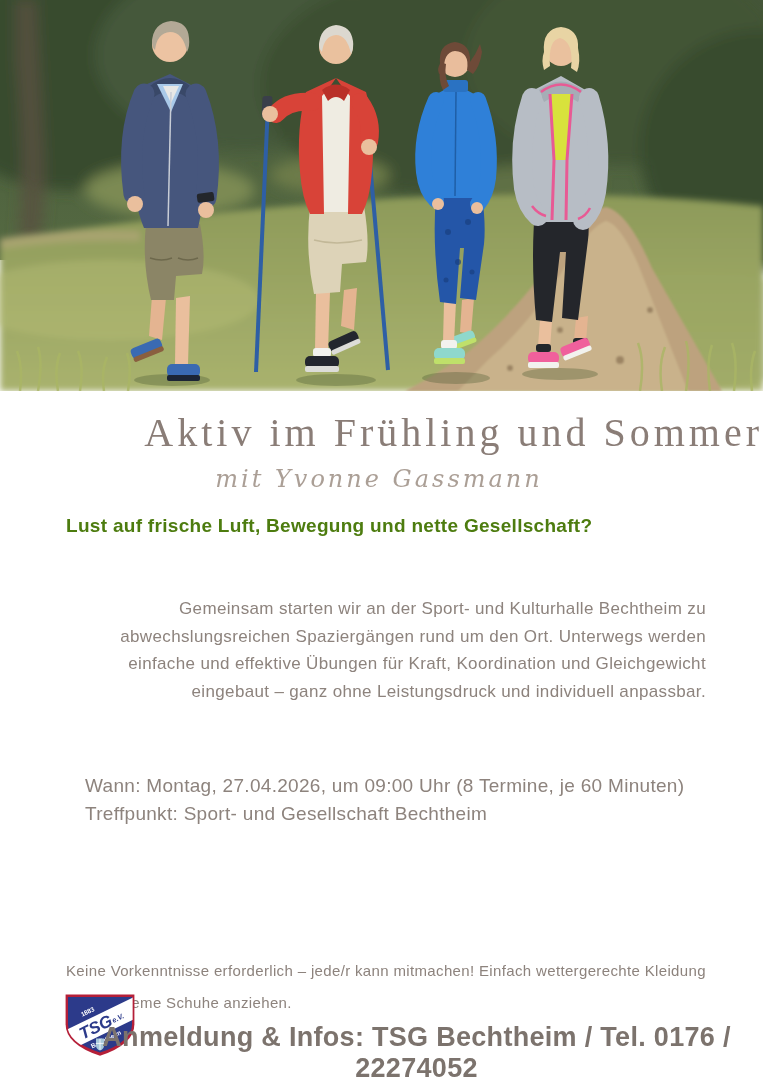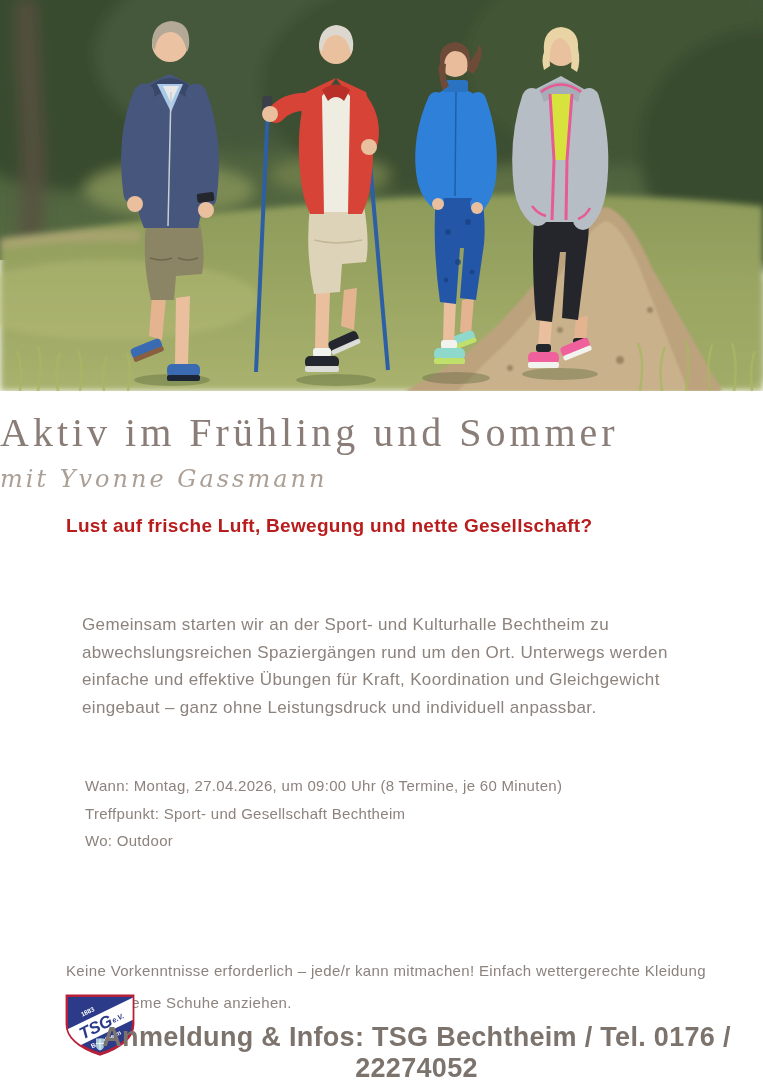--- a/index.html
+++ b/index.html
@@ -5,46 +5,46 @@
   html,body{margin:0;padding:0;background:#e9e9e9;}
   .page{
     position:relative;width:763px;height:1080px;background:#ffffff;
     margin:0 auto;overflow:hidden;
     font-family:"Liberation Sans",sans-serif;
   }
   
   .hero{position:absolute;left:0;top:0;width:763px;height:391px;display:block;}
   
   .title{
-    position:absolute;left:0;top:408px;width:763px;text-align:left;
+    position:absolute;left:0;top:408px;width:763px;text-align:right;
     font-family:"Liberation Serif",serif;font-weight:400;
     font-size:40px;letter-spacing:4px;color:#8a7d77;line-height:50px;
     white-space:nowrap;
   }
   .subtitle{
-    position:absolute;left:0;top:462px;width:758px;text-align:left;
+    position:absolute;left:0;top:462px;width:758px;text-align:center;
     font-family:"DejaVu Serif",serif;font-style:italic;font-weight:400;
     font-size:24px;letter-spacing:3px;color:#ab9f96;line-height:34px;
   }
   
   .intro{
     position:absolute;left:66px;top:507px;width:660px;
-    font-size:19px;font-weight:700;letter-spacing:.3px;color:#b91c1c;
+    font-size:19px;font-weight:700;letter-spacing:.3px;color:#4d7c0f;
     line-height:37px;
   }
   
   .body-copy{
     position:absolute;left:66px;top:595px;width:640px;
     font-size:17px;letter-spacing:.35px;color:#8d837d;line-height:27.5px;
   }
-  .body-copy p{margin:16px;}
+  .body-copy p{margin:0;text-align:right;}
   
   .details{
     position:absolute;left:85px;top:772px;width:678px;
-    font-size:15px;letter-spacing:.3px;color:#8d837d;line-height:27.5px;
+    font-size:19px;letter-spacing:.3px;color:#8d837d;line-height:27.5px;
   }
   .details .row{white-space:nowrap;}
   
   .closing{
     position:absolute;left:66px;top:919px;width:655px;
     font-size:15px;letter-spacing:.35px;color:#8d837d;line-height:32px;margin-top:36px;
   }
   
   .footer-logo{position:absolute;left:60px;top:992px;width:80px;height:66px;}
   .footer-contact{
@@ -243,21 +243,20 @@
     <div>Lust auf frische Luft, Bewegung und nette Gesellschaft?</div>
   </div>
 
   <div class="body-copy">
     <p>Gemeinsam starten wir an der Sport- und Kulturhalle Bechtheim zu abwechslungsreichen Spaziergängen rund um den Ort. Unterwegs werden einfache und effektive Übungen für Kraft, Koordination und Gleichgewicht eingebaut – ganz ohne Leistungsdruck und individuell anpassbar.</p>
   </div>
 
   <div class="details">
     <div class="row">Wann: Montag, 27.04.2026, um 09:00 Uhr (8 Termine, je 60 Minuten)</div>
     <div class="row">Treffpunkt: Sport- und Gesellschaft Bechtheim</div>
-    <div class="row">Wo: Outdoor</div>
   </div>
 
   <div class="closing">Keine Vorkenntnisse erforderlich – jede/r kann mitmachen! Einfach wettergerechte Kleidung und bequeme Schuhe anziehen.</div>
 
   <svg class="footer-logo" viewBox="0 0 100 82" role="img">
     <defs>
       <clipPath id="shieldClip">
         <path d="M9,5 H91 V40 Q91,63 50,77 Q9,63 9,40 Z"></path>
       </clipPath>
     </defs>

